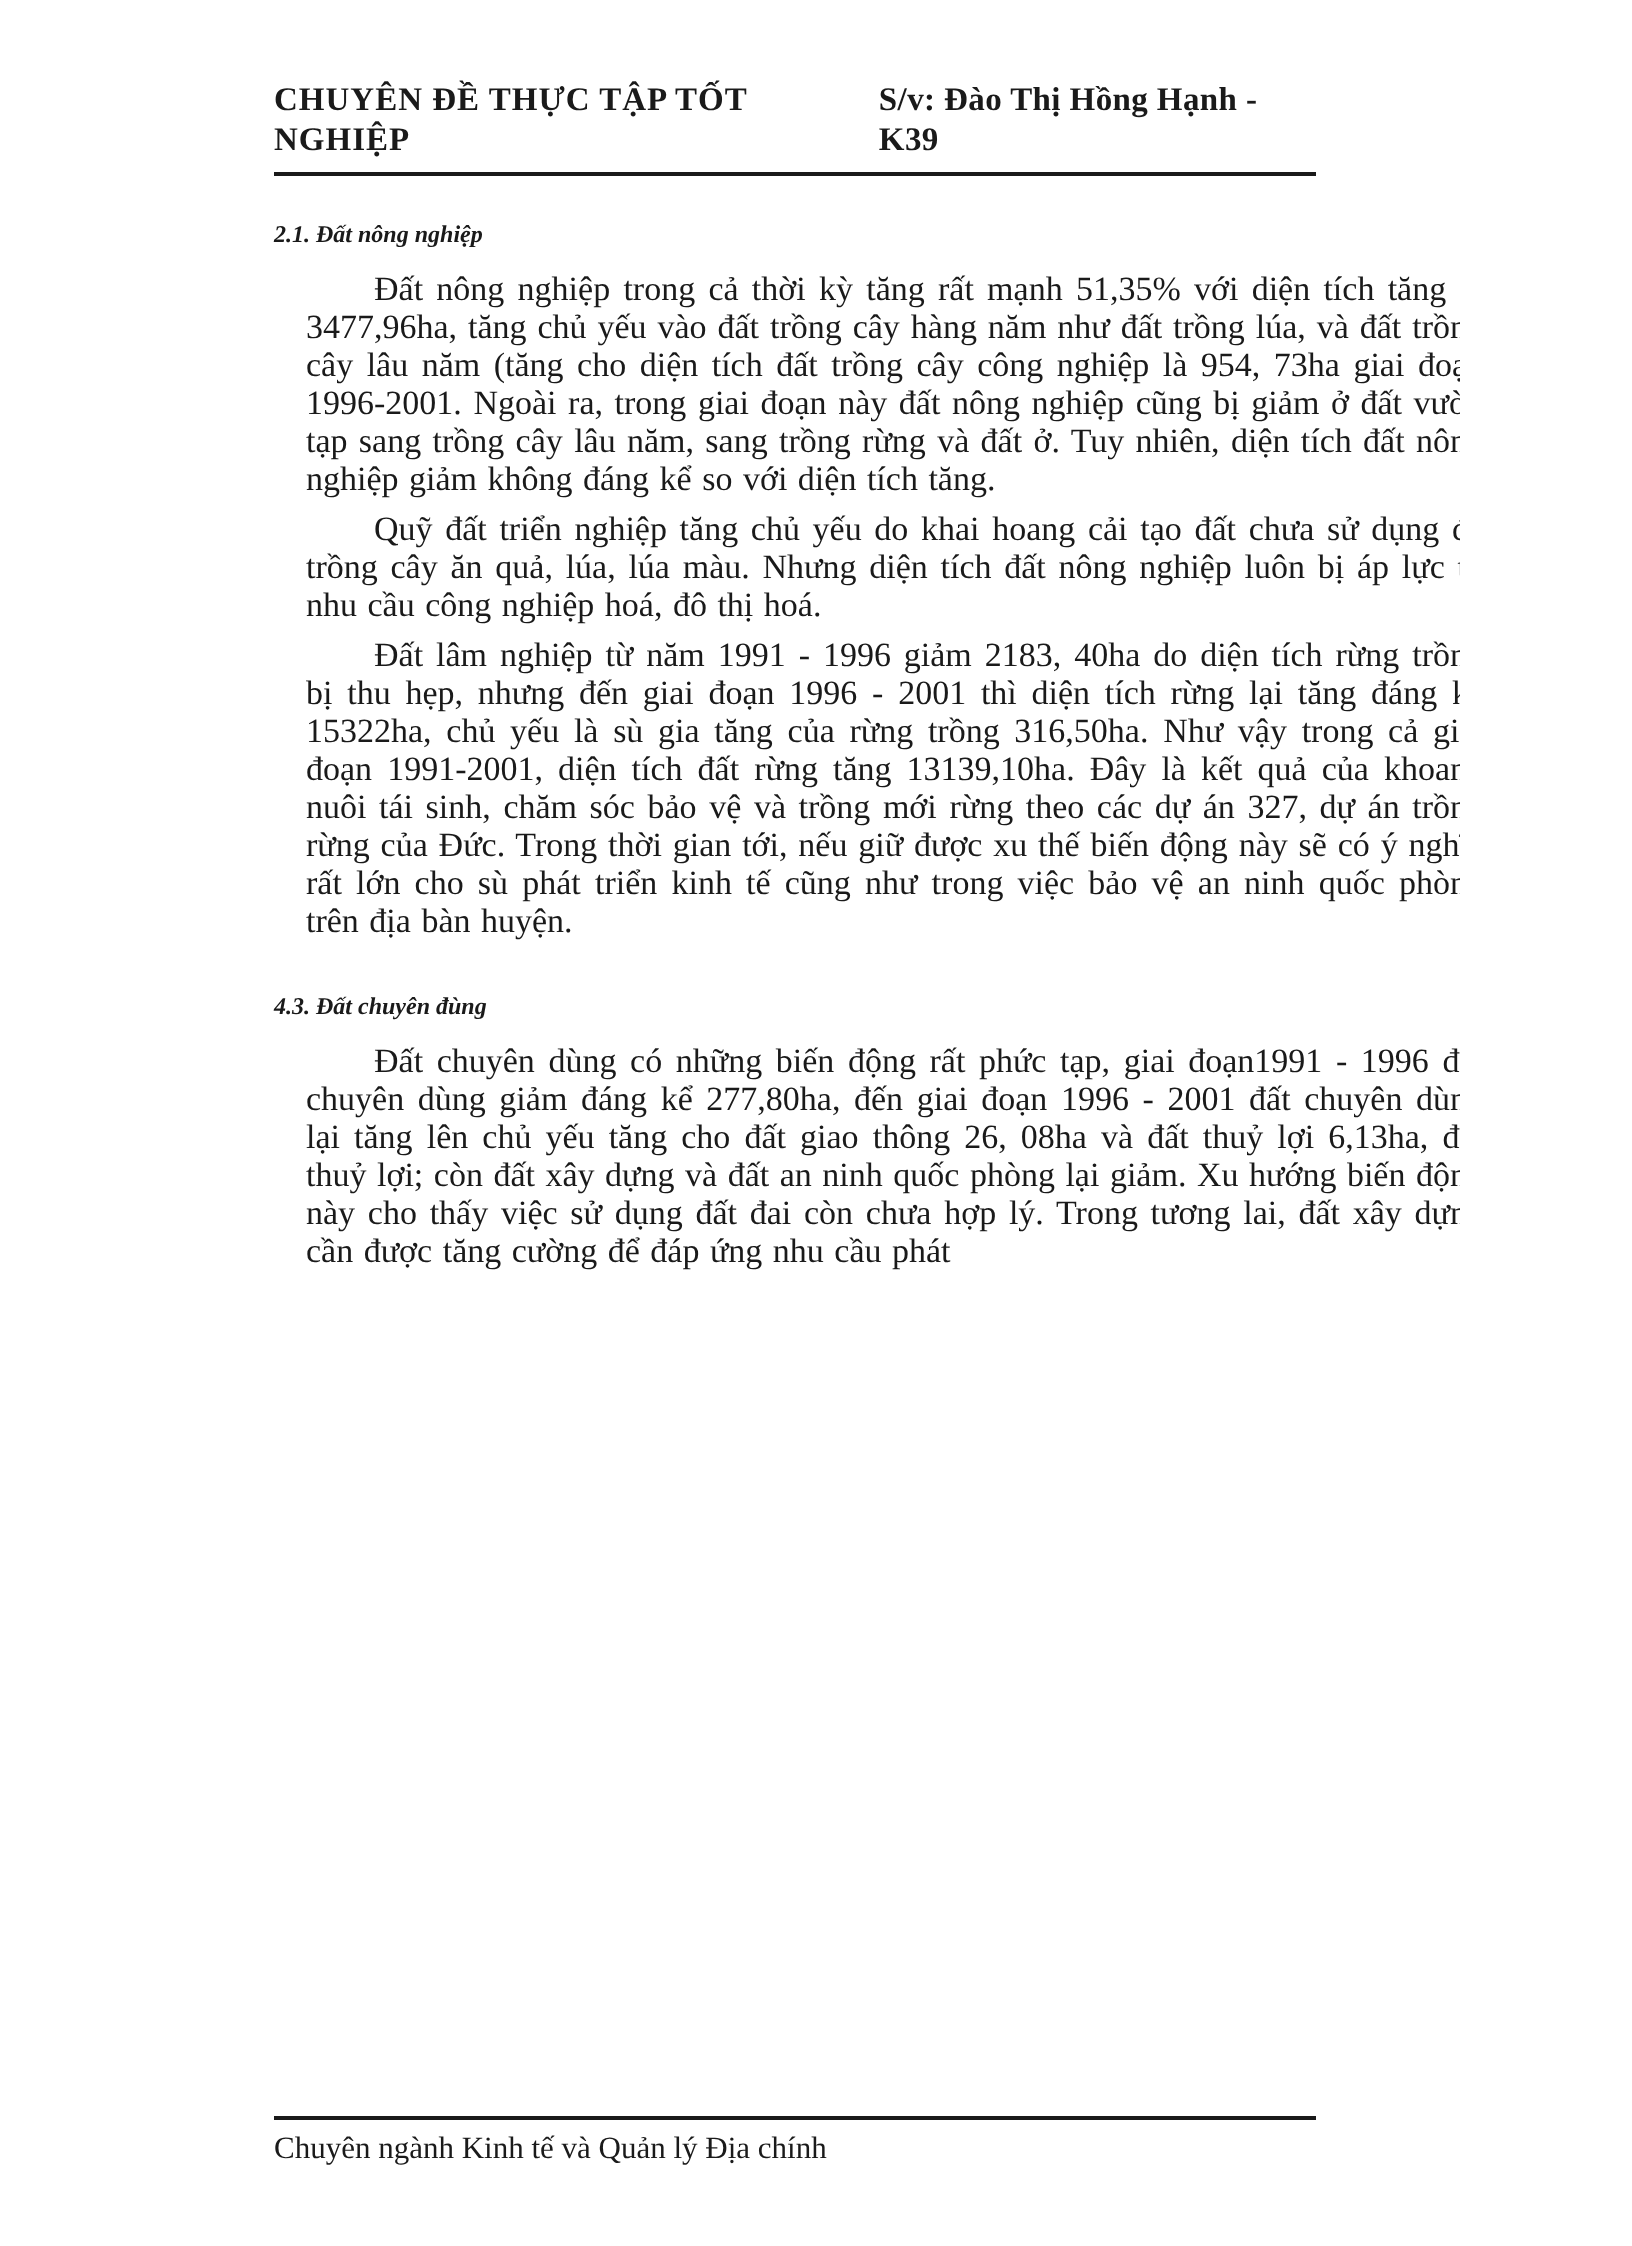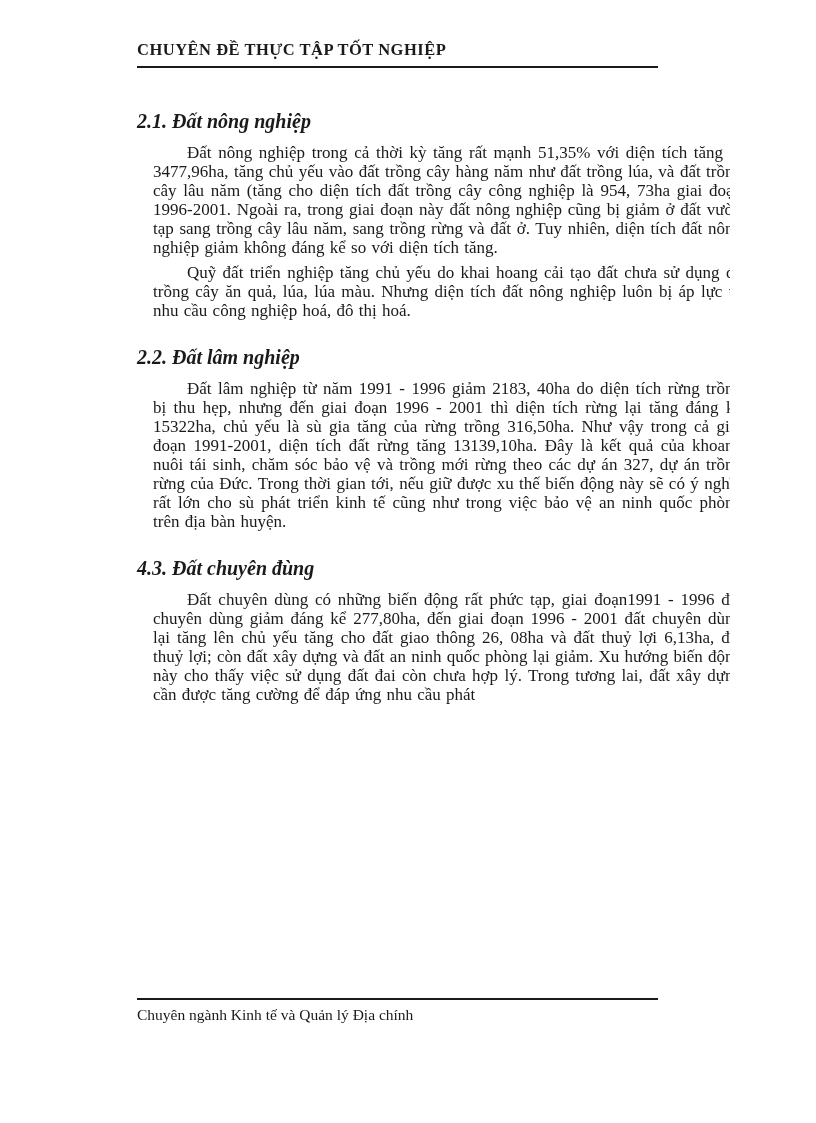--- a/index.html
+++ b/index.html
@@ -35,62 +35,62 @@
   .header .right {
     letter-spacing: 0.2px;
   }
   .content {
     position: absolute;
     top: 96px;
     left: 137px;
     width: 605px;
   }
   .section-title {
-    font-size: 20px;
+    font-size: 12px;
     font-weight: bold;
     font-style: italic;
     margin: 26px 0 10px 0;
   }
   .section-title:first-child {
     margin-top: 14px;
   }
   .para {
     font-size: 17px;
     line-height: 19px;
     text-align: justify;
     text-indent: 34px;
     margin: 0 0 6px 16px;
     word-spacing: 1px;
   }
   .footer {
     position: absolute;
     left: 137px;
     right: 72px;
-    top: 998px;
+    top: 1058px;
     border-top: 2px solid #1a1a1a;
     padding-top: 6px;
     font-size: 15.5px;
   }
 </style>
 </head>
 <body>
 
 <div class="page">
 
   <div class="header">
     <span class="left">CHUYÊN  ĐỀ THỰC TẬP TỐT  NGHIỆP</span>
+    <span class="right">S/v: Đào Thị Hồng Hạnh - K39</span>
   </div>
 
   <div class="content">
 
     <h2 class="section-title">2.1. Đất nông nghiệp</h2>
     <p class="para">Đất nông nghiệp trong cả thời kỳ tăng rất mạnh 51,35% với diện tích tăng là 3477,96ha, tăng chủ yếu vào đất trồng cây hàng năm như đất trồng lúa, và đất trồng cây lâu năm (tăng cho diện tích đất trồng cây công nghiệp là 954, 73ha giai đoạn 1996-2001. Ngoài ra, trong giai đoạn này đất nông nghiệp cũng bị giảm ở đất vườn tạp sang trồng cây lâu năm, sang trồng rừng và đất ở. Tuy nhiên, diện tích đất nông nghiệp giảm không đáng kể so với diện tích tăng.</p>
     <p class="para">Quỹ đất triển nghiệp tăng chủ yếu do khai hoang cải tạo đất chưa sử dụng để trồng cây ăn quả, lúa, lúa màu. Nhưng diện tích đất nông nghiệp luôn bị áp lực tõ nhu cầu công nghiệp hoá, đô thị hoá.</p>
 
-    <h2 class="section-title">2.2. Đất lâm nghiệp</h2>
     <p class="para">Đất lâm nghiệp từ năm 1991 - 1996 giảm 2183, 40ha do diện tích rừng trồng bị thu hẹp, nhưng đến giai đoạn 1996 - 2001 thì diện tích rừng lại tăng đáng kể 15322ha, chủ yếu là sù gia tăng của rừng trồng 316,50ha. Như vậy trong cả giai đoạn 1991-2001, diện tích đất rừng tăng 13139,10ha. Đây là kết quả của khoanh nuôi tái sinh, chăm sóc bảo vệ và trồng mới rừng theo các dự án 327, dự án trồng rừng của Đức. Trong thời gian tới, nếu giữ được xu thế biến động này sẽ có ý nghĩa rất lớn cho sù phát triển kinh tế cũng như trong việc bảo vệ an ninh quốc phòng trên địa bàn huyện.</p>
 
     <h2 class="section-title">4.3. Đất chuyên đùng</h2>
     <p class="para">Đất chuyên dùng có những biến động rất phức tạp, giai đoạn1991 - 1996 đất chuyên dùng giảm đáng kể 277,80ha, đến giai đoạn 1996 - 2001 đất chuyên dùng lại tăng lên chủ yếu tăng cho đất giao thông 26, 08ha và đất thuỷ lợi 6,13ha, đất thuỷ lợi; còn đất xây dựng và đất an ninh quốc phòng lại giảm. Xu hướng biến động này cho thấy việc sử dụng đất đai còn chưa hợp lý. Trong tương lai, đất xây dựng cần được tăng cường để đáp ứng nhu cầu phát</p>
 
   </div>
 
   <div class="footer">
     <span>Chuyên  ngành  Kinh  tế  và Quản lý Địa chính</span>
   </div>

